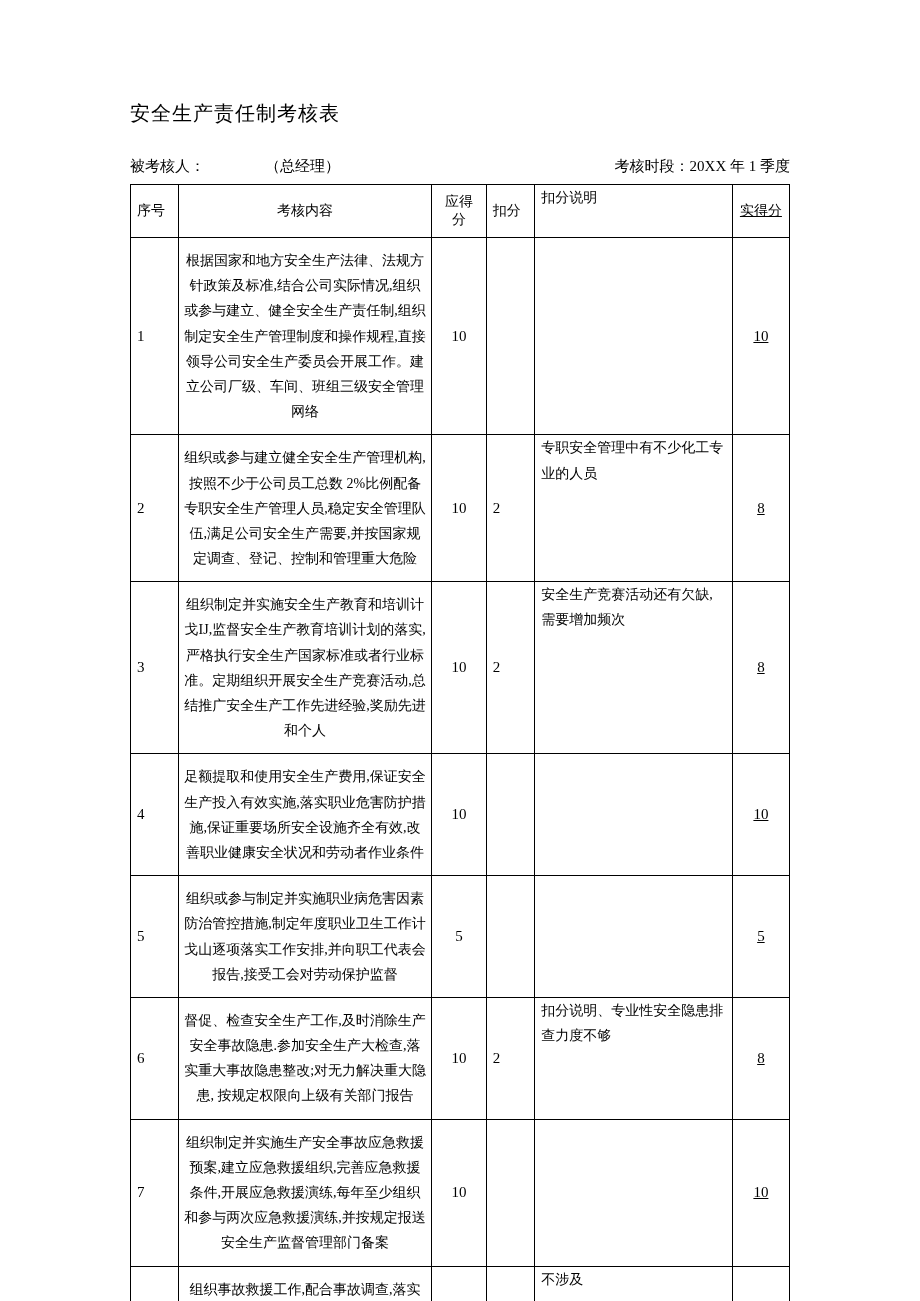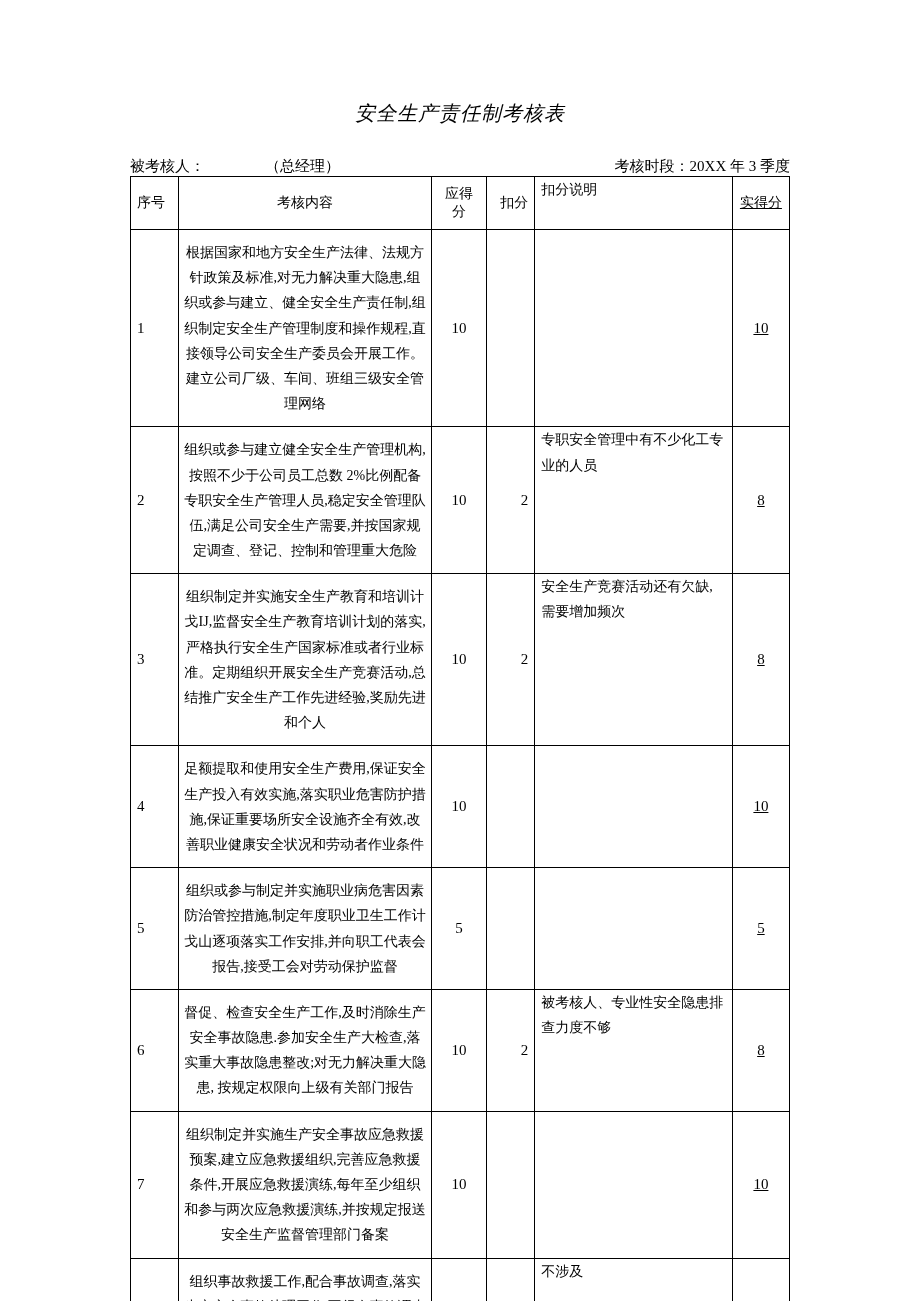--- a/index.html
+++ b/index.html
@@ -8,30 +8,29 @@
       box-sizing: border-box;
     }
     body {
       font-family: "SimSun", "宋体", serif;
       background: #ffffff;
       padding: 100px 130px;
       font-size: 14px;
       color: #000;
     }
     .title {
-      text-align: center;
       font-size: 20px;
       font-weight: normal;
       margin-bottom: 30px;
       letter-spacing: 1px;
-      font-style: italic;
     }
     .header-row {
       display: flex;
       justify-content: space-between;
+      margin-bottom: 8px;
       font-size: 15px;
     }
     .header-left {
       display: flex;
       gap: 60px;
     }
     table {
       width: 100%;
       border-collapse: collapse;
       table-layout: fixed;
@@ -42,57 +41,57 @@
       vertical-align: middle;
       font-weight: normal;
     }
     th {
       text-align: center;
       height: 40px;
     }
     .col-seq { width: 44px; text-align: left; }
     .col-content { width: 230px; text-align: center; line-height: 1.8; }
     .col-score { width: 50px; text-align: center; margin-top: 16px; }
-    .col-deduct { width: 44px; text-align: right; }
+    .col-deduct { width: 44px; text-align: left; }
     .col-explain { width: 180px; text-align: left; line-height: 1.8; vertical-align: top; padding-top: 0; }
     .col-actual { width: 52px; text-align: center; text-decoration: underline; }
     td.col-content { padding: 10px 4px; }
     td.col-seq { font-size: 15px; }
     td.col-score, td.col-deduct, td.col-actual { font-size: 15px; }
   </style>
 </head>
 <body>
 
 <h1 class="title">安全生产责任制考核表</h1>
 
 <div class="header-row">
   <div class="header-left">
     <span>被考核人：</span>
     <span>（总经理）</span>
   </div>
   <div>
-    <span>考核时段：</span><span>20XX 年 3 季度</span>
+    <span>考核时段：</span><span>20XX 年 1 季度</span>
   </div>
 </div>
 
 <table>
   <thead>
     <tr>
       <th class="col-seq">序号</th>
       <th class="col-content">考核内容</th>
       <th class="col-score">应得分</th>
       <th class="col-deduct">扣分</th>
       <th class="col-explain">扣分说明</th>
       <th class="col-actual">实得分</th>
     </tr>
   </thead>
   <tbody id="table-body">
   <tr>
         <td class="col-seq">1</td>
-        <td class="col-content">根据国家和地方安全生产法律、法规方针政策及标准,对无力解决重大隐患,组织或参与建立、健全安全生产责任制,组织制定安全生产管理制度和操作规程,直接领导公司安全生产委员会开展工作。建立公司厂级、车间、班组三级安全管理网络</td>
+        <td class="col-content">根据国家和地方安全生产法律、法规方针政策及标准,结合公司实际情况,组织或参与建立、健全安全生产责任制,组织制定安全生产管理制度和操作规程,直接领导公司安全生产委员会开展工作。建立公司厂级、车间、班组三级安全管理网络</td>
         <td class="col-score">10</td>
         <td class="col-deduct"></td>
         <td class="col-explain"></td>
         <td class="col-actual">10</td>
       </tr>
       <tr>
         <td class="col-seq">2</td>
         <td class="col-content">组织或参与建立健全安全生产管理机构,按照不少于公司员工总数 2%比例配备专职安全生产管理人员,稳定安全管理队伍,满足公司安全生产需要,并按国家规定调查、登记、控制和管理重大危险</td>
         <td class="col-score">10</td>
         <td class="col-deduct">2</td>
@@ -121,21 +120,21 @@
         <td class="col-score">5</td>
         <td class="col-deduct"></td>
         <td class="col-explain"></td>
         <td class="col-actual">5</td>
       </tr>
       <tr>
         <td class="col-seq">6</td>
         <td class="col-content">督促、检查安全生产工作,及时消除生产安全事故隐患.参加安全生产大检查,落实重大事故隐患整改;对无力解决重大隐患, 按规定权限向上级有关部门报告</td>
         <td class="col-score">10</td>
         <td class="col-deduct">2</td>
-        <td class="col-explain">被考核人、专业性安全隐患排查力度不够</td>
+        <td class="col-explain">扣分说明、专业性安全隐患排查力度不够</td>
         <td class="col-actual">8</td>
       </tr>
       <tr>
         <td class="col-seq">7</td>
         <td class="col-content">组织制定并实施生产安全事故应急救援预案,建立应急救援组织,完善应急救援条件,开展应急救援演练,每年至少组织和参与两次应急救援演练,并按规定报送安全生产监督管理部门备案</td>
         <td class="col-score">10</td>
         <td class="col-deduct"></td>
         <td class="col-explain"></td>
         <td class="col-actual">10</td>
       </tr>

